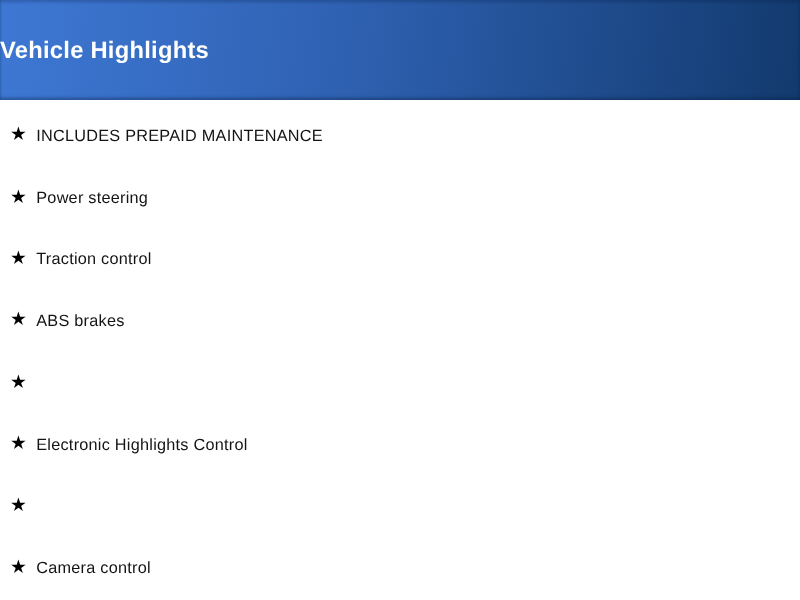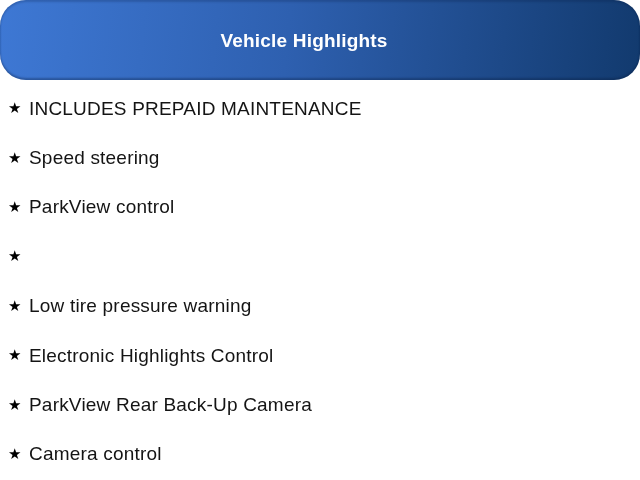--- a/index.html
+++ b/index.html
@@ -14,26 +14,25 @@
     background: #ffffff;
     overflow: hidden;
     font-family: "Liberation Sans", "DejaVu Sans", sans-serif;
   }
   .header {
     box-sizing: border-box;
     height: 80px;
     width: 100%;
     display: flex;
     align-items: center;
-    justify-content: center;
+    justify-content: flex-start;
     padding-right: 32px;
     background: linear-gradient(96deg, #3e78d4 0%, #2e60b0 45%, #123a6e 100%);
     box-shadow: inset 0 -2px 2px rgba(8, 28, 64, 0.35),
                 inset 0 2px 2px rgba(8, 28, 64, 0.22);
-    border-radius: 26px;
   }
   .header-title {
     color: #ffffff;
     font-size: 19px;
     font-weight: 700;
     letter-spacing: 0.2px;
     padding-top: 2px;
   }
   .features {
     list-style: none;
@@ -48,21 +47,21 @@
   .star {
     display: inline-block;
     width: 13px;
     margin-right: 8px;
     font-size: 15px;
     line-height: 1;
     color: #000000;
     text-align: left;
   }
   .label {
-    font-size: 19px;
+    font-size: 13px;
     letter-spacing: 0.2px;
     color: #141414;
     line-height: 1;
     padding-top: 1px;
   }
 </style>
 </head>
 <body>
 
 <div class="screen">
@@ -71,40 +70,39 @@
     <span class="header-title">Vehicle Highlights</span>
   </header>
 
   <ul class="features">
     <li class="feature">
       <span class="star">★</span>
       <span class="label">INCLUDES PREPAID MAINTENANCE</span>
     </li>
     <li class="feature">
       <span class="star">★</span>
-      <span class="label">Speed steering</span>
+      <span class="label">Power steering</span>
     </li>
     <li class="feature">
       <span class="star">★</span>
-      <span class="label">ParkView control</span>
+      <span class="label">Traction control</span>
     </li>
     <li class="feature">
       <span class="star">★</span>
+      <span class="label">ABS brakes</span>
     </li>
     <li class="feature">
       <span class="star">★</span>
-      <span class="label">Low tire pressure warning</span>
     </li>
     <li class="feature">
       <span class="star">★</span>
       <span class="label">Electronic Highlights Control</span>
     </li>
     <li class="feature">
       <span class="star">★</span>
-      <span class="label">ParkView Rear Back-Up Camera</span>
     </li>
     <li class="feature">
       <span class="star">★</span>
       <span class="label">Camera control</span>
     </li>
   </ul>
 
 </div>
 
 </body></html>

